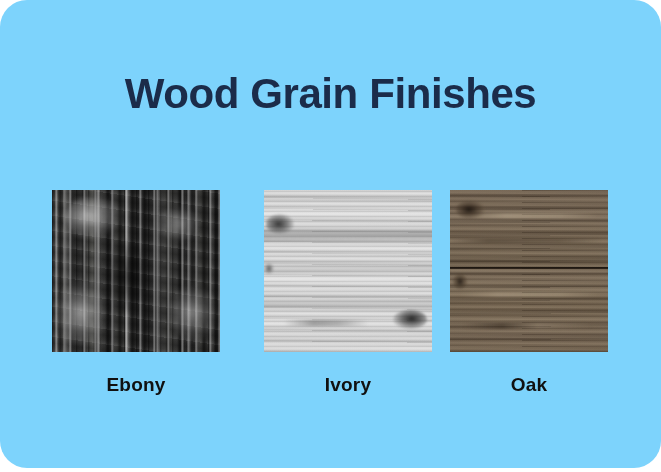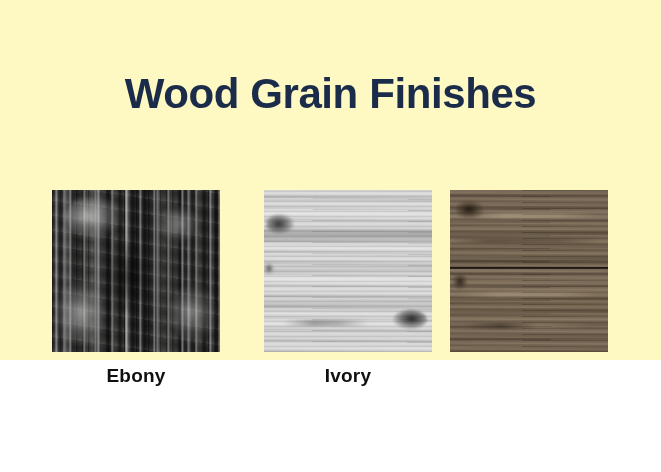--- a/index.html
+++ b/index.html
@@ -9,22 +9,23 @@
   body {
     width: 661px;
     height: 472px;
     background: #ffffff;
     font-family: "Liberation Sans", sans-serif;
     overflow: hidden;
   }
   .slide {
     position: relative;
     width: 661px;
-    height: 360px;
-    background: #fef9c3;
+    height: 468px;
+    background: #7dd3fc;
+    border-radius: 27px;
   }
 
   
   .title {
     position: absolute;
     left: 0;
     top: 66px;
     width: 661px;
     text-align: center;
     font-size: 42px;
@@ -54,21 +55,21 @@
 
   .swatch {
     position: relative;
     width: 100%;
     height: 162px;
     overflow: hidden;
     background: #888;
   }
 
   .swatch-label {
-    margin-top: 13px;
+    margin-top: 22px;
     text-align: center;
     font-size: 19px;
     font-weight: bold;
     color: #101010;
     letter-spacing: 0.2px;
     line-height: 22px;
   }
 
   
   .tex-ebony {
@@ -380,16 +381,17 @@
       <div class="swatch tex-oak">
         <div class="oak-grain g1"></div>
         <div class="oak-grain g2"></div>
         <div class="oak-knot k1"></div>
         <div class="oak-seam"></div>
         <div class="oak-seam-hl"></div>
         <div class="oak-knot k2"></div>
         <div class="oak-grain g3"></div>
         <div class="oak-grain g4"></div>
       </div>
+      <div class="swatch-label">Oak</div>
     </div>
 
   </div>
 </div>
 
 </body></html>

